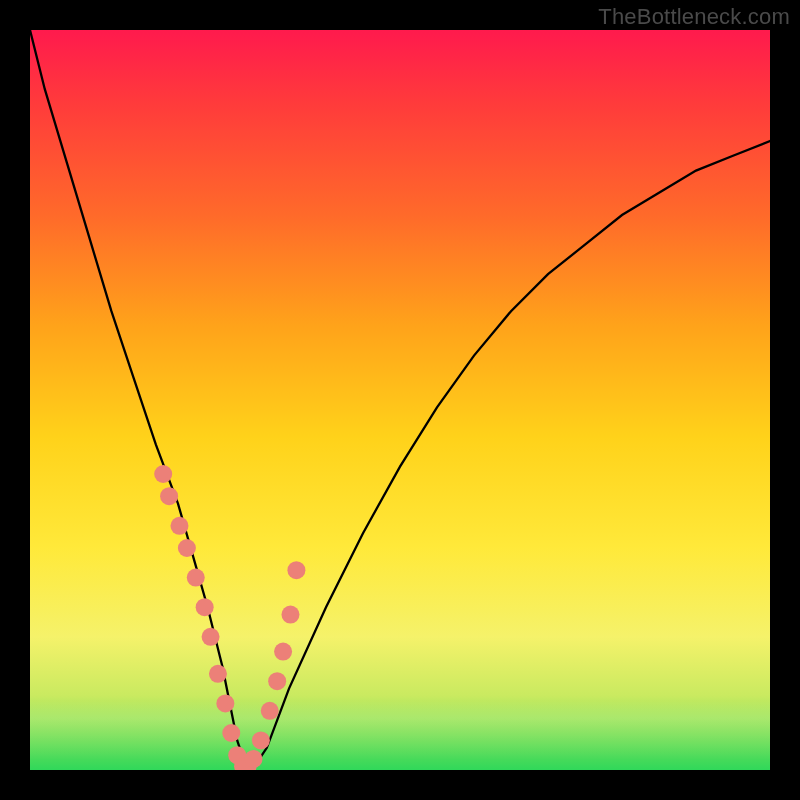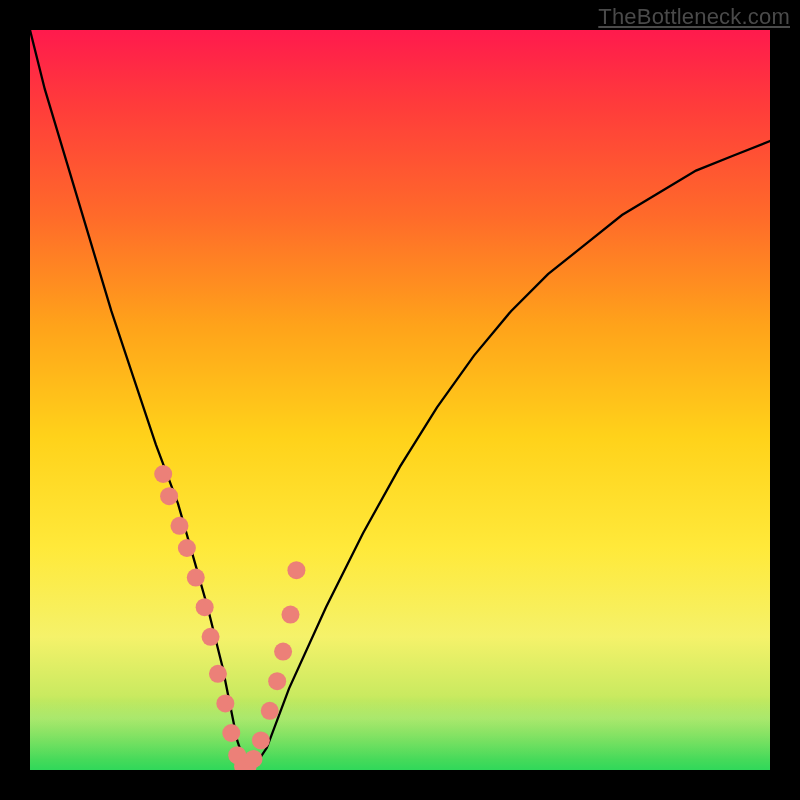--- a/index.html
+++ b/index.html
@@ -40,21 +40,20 @@
   .watermark {
     position: absolute;
     top: 4px;
     right: 10px;
     color: #4a4a4a;
     font-size: 22px;
     font-weight: 500;
     letter-spacing: 0.2px;
     z-index: 10;
     user-select: none;
-    text-decoration: underline;
   }
   svg.curve {
     position: absolute;
     left: 0;
     top: 0;
     width: 740px;
     height: 740px;
     display: block;
   }
   .curve-line {

